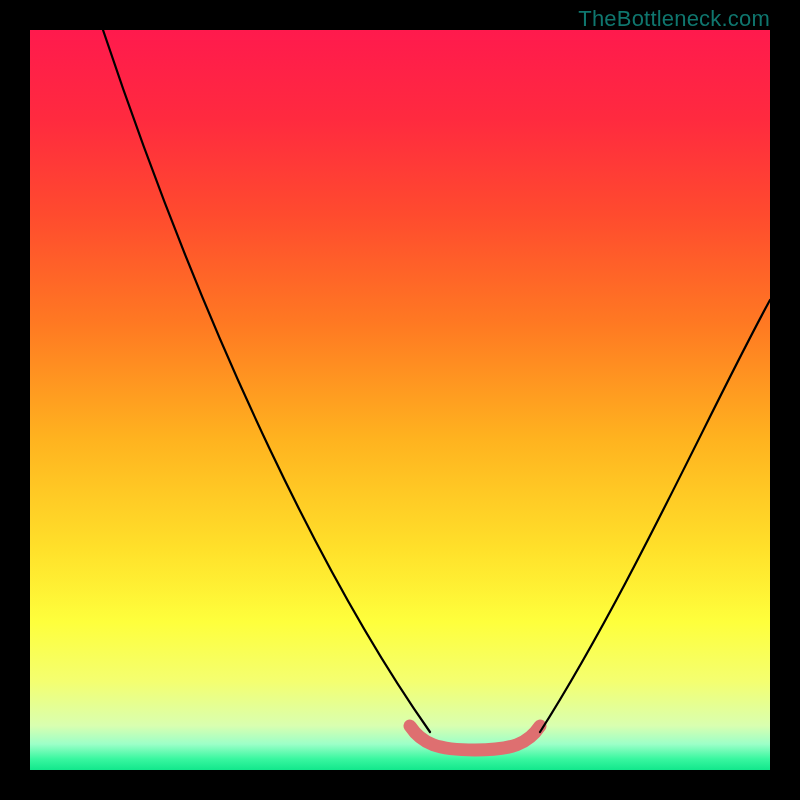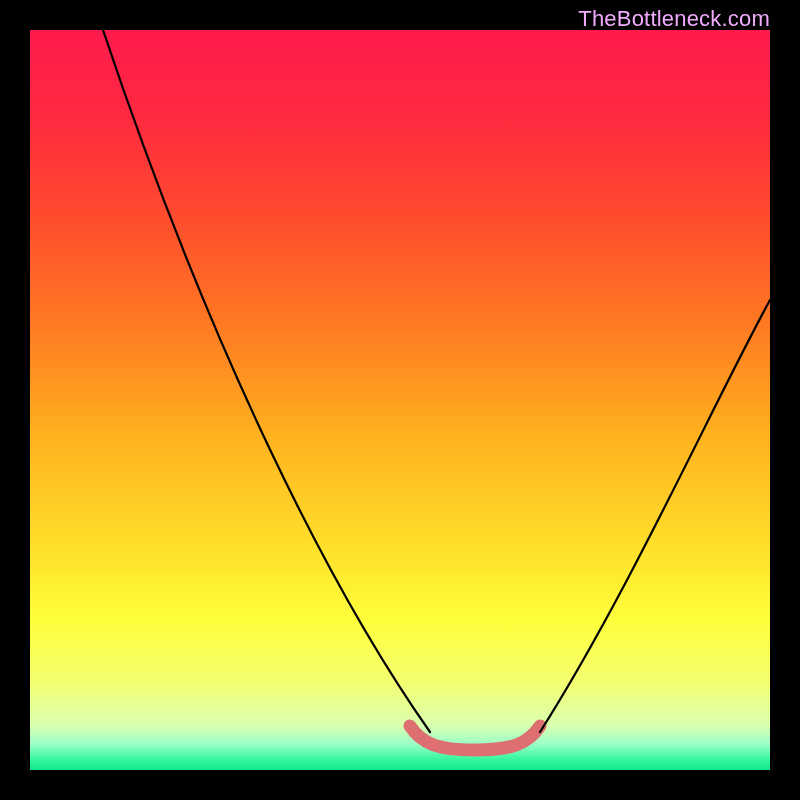--- a/index.html
+++ b/index.html
@@ -37,21 +37,21 @@
     top: 0;
     width: 100%;
     height: 100%;
   }
   .attribution {
     position: absolute;
     top: 6px;
     right: 30px;
     font-family: Arial, Helvetica, sans-serif;
     font-size: 22px;
-    color: #f0abfc;
+    color: #0f766e;
     letter-spacing: 0.2px;
     user-select: none;
   }
 </style>
 </head>
 <body>
 
 <div class="stage">
 
   <div class="plot">

